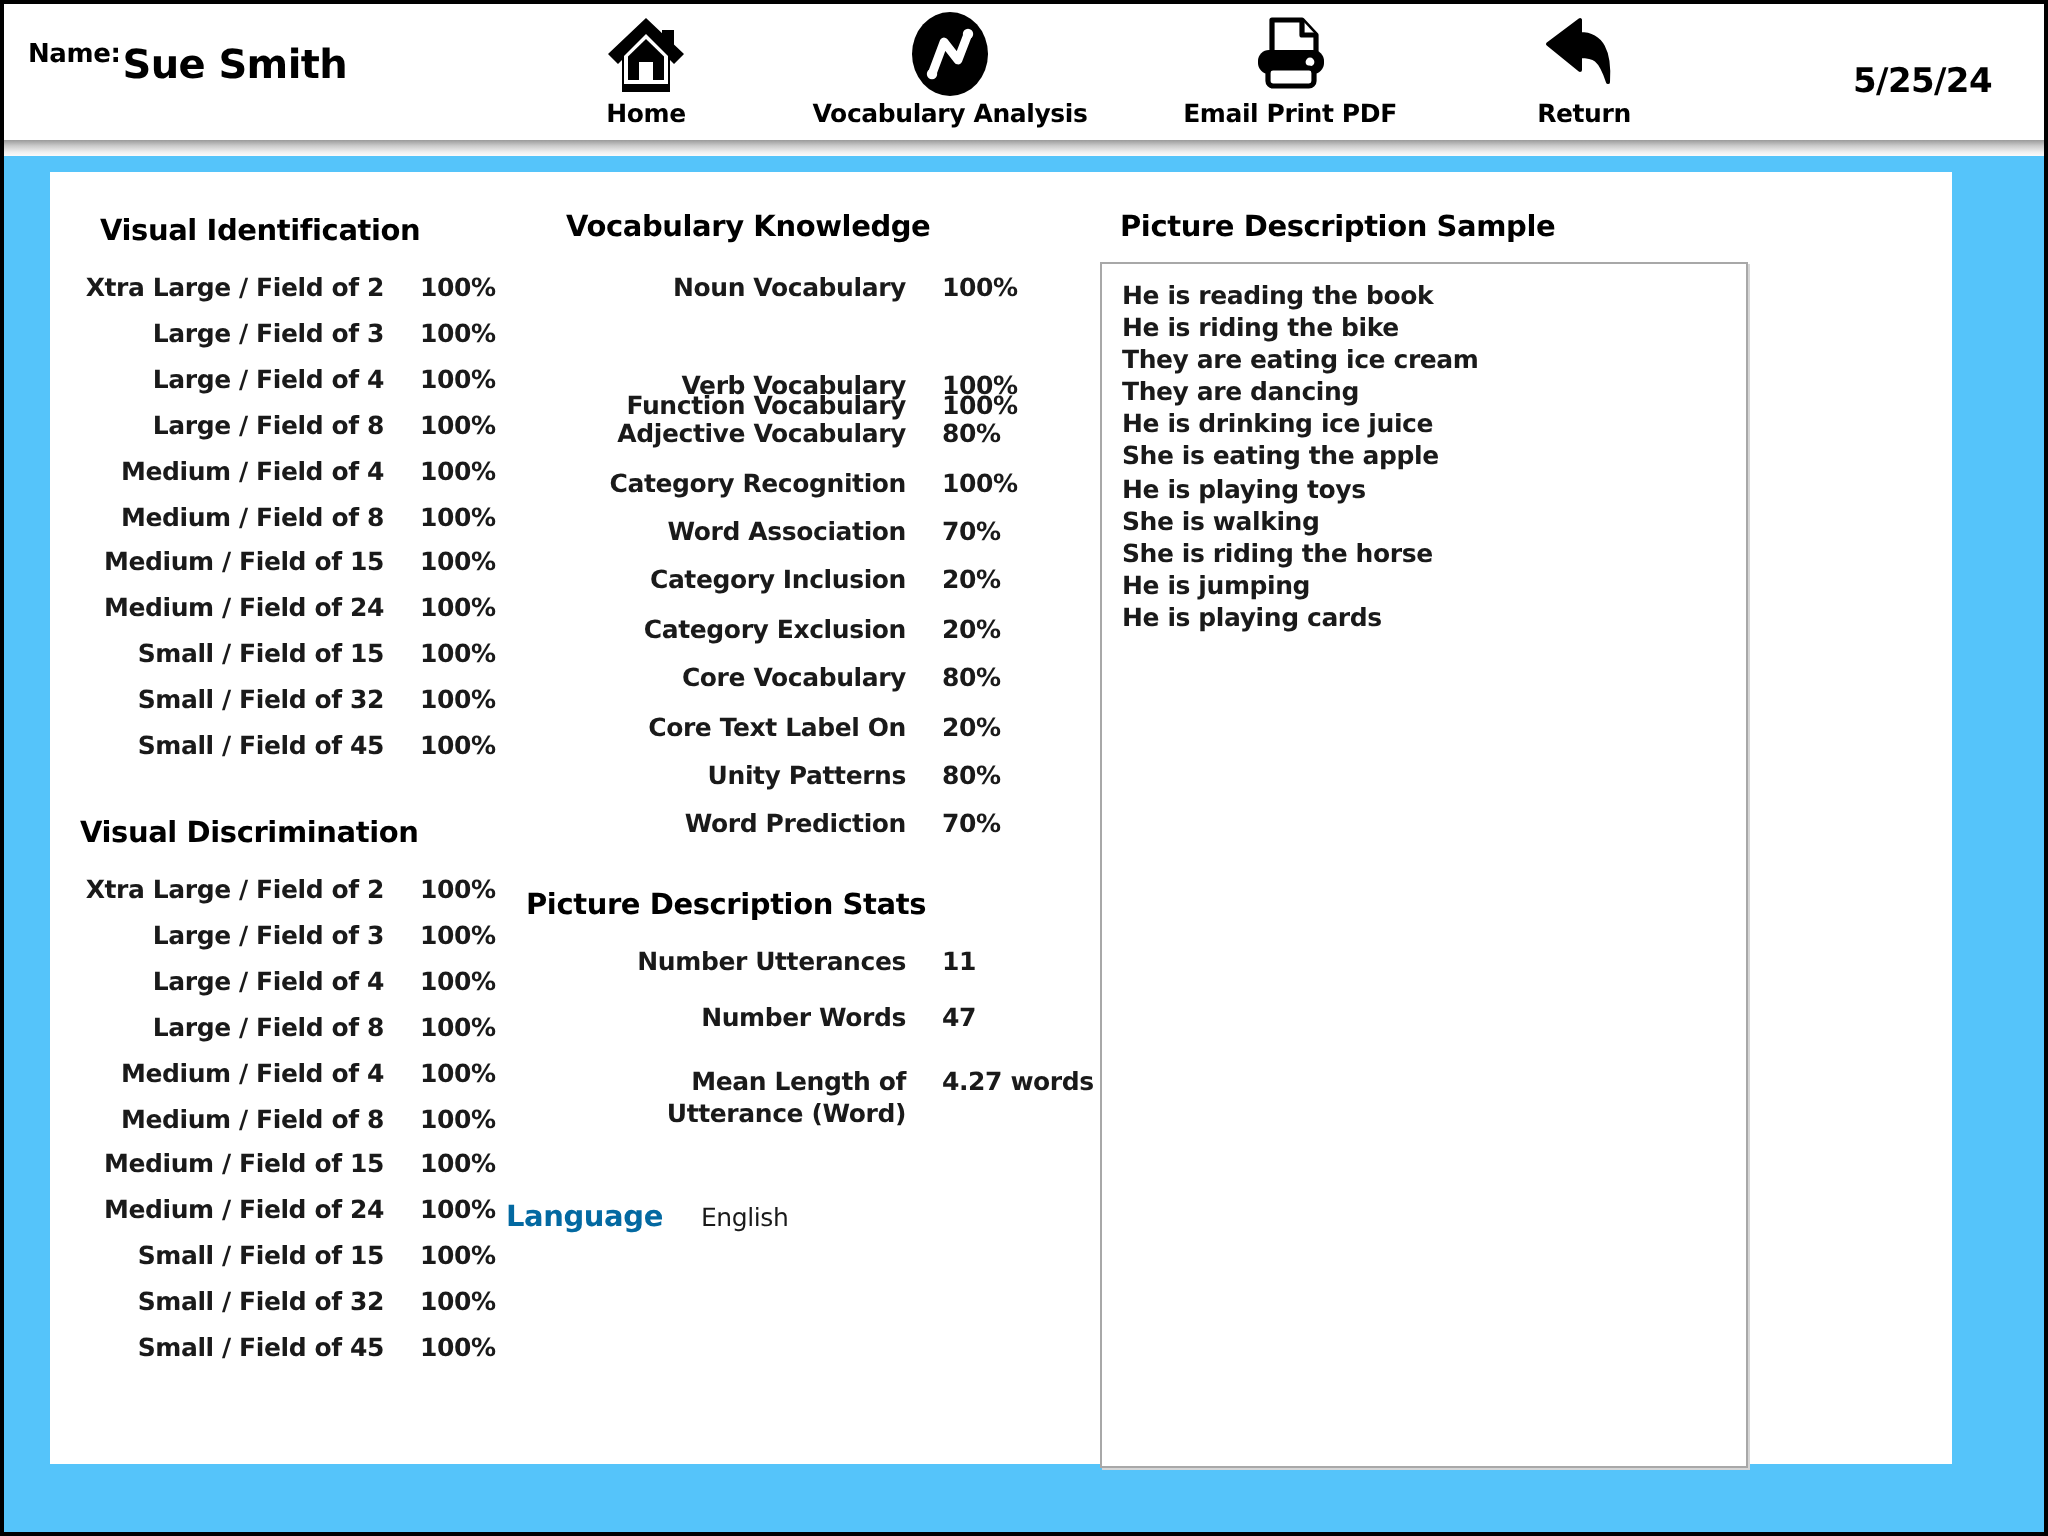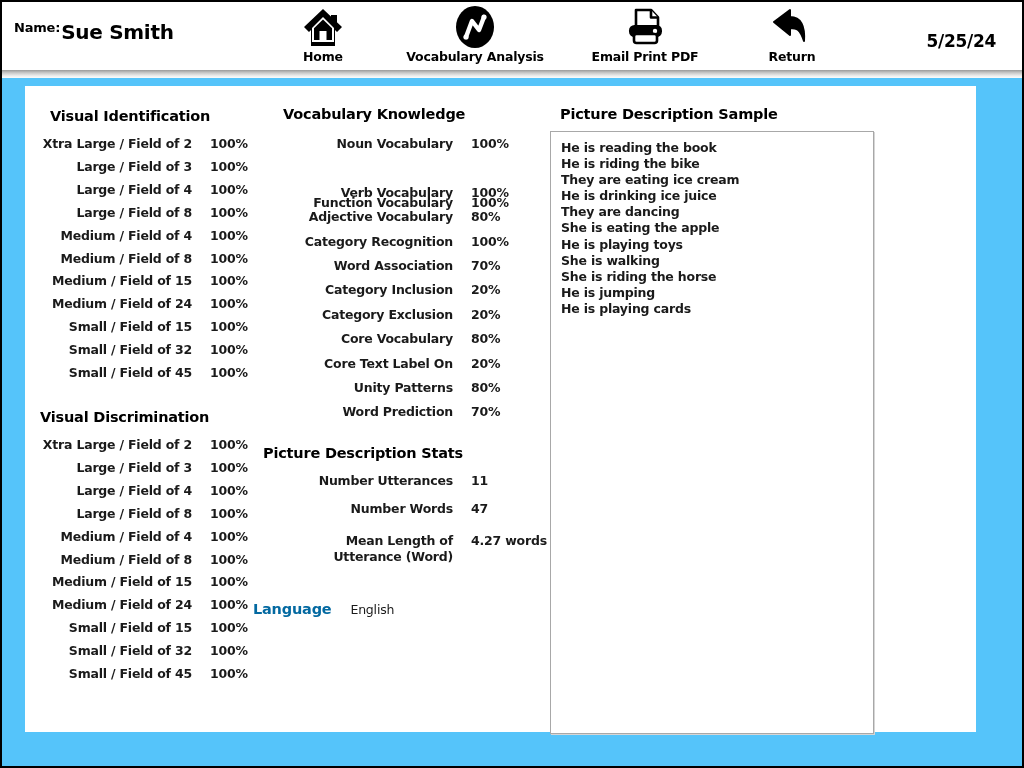--- a/index.html
+++ b/index.html
@@ -444,22 +444,22 @@
     <div id="language-row" style="top:515px;">
       <span id="language-heading">Language</span>
       <span id="language-value">English</span>
     </div>
 
     <div class="section-title" id="sample-title">Picture Description Sample</div>
     <div id="sample-box">
         <div class="sample-line">He is reading the book</div>
         <div class="sample-line">He is riding the bike</div>
         <div class="sample-line">They are eating ice cream</div>
+        <div class="sample-line">They are dancing</div>
         <div class="sample-line">He is drinking ice juice</div>
-        <div class="sample-line">They are dancing</div>
         <div class="sample-line">She is eating the apple</div>
         <div class="sample-line">He is playing toys</div>
         <div class="sample-line">She is walking</div>
         <div class="sample-line">She is riding the horse</div>
         <div class="sample-line">He is jumping</div>
         <div class="sample-line">He is playing cards</div>
       </div>
 
   </div>
 </div>

